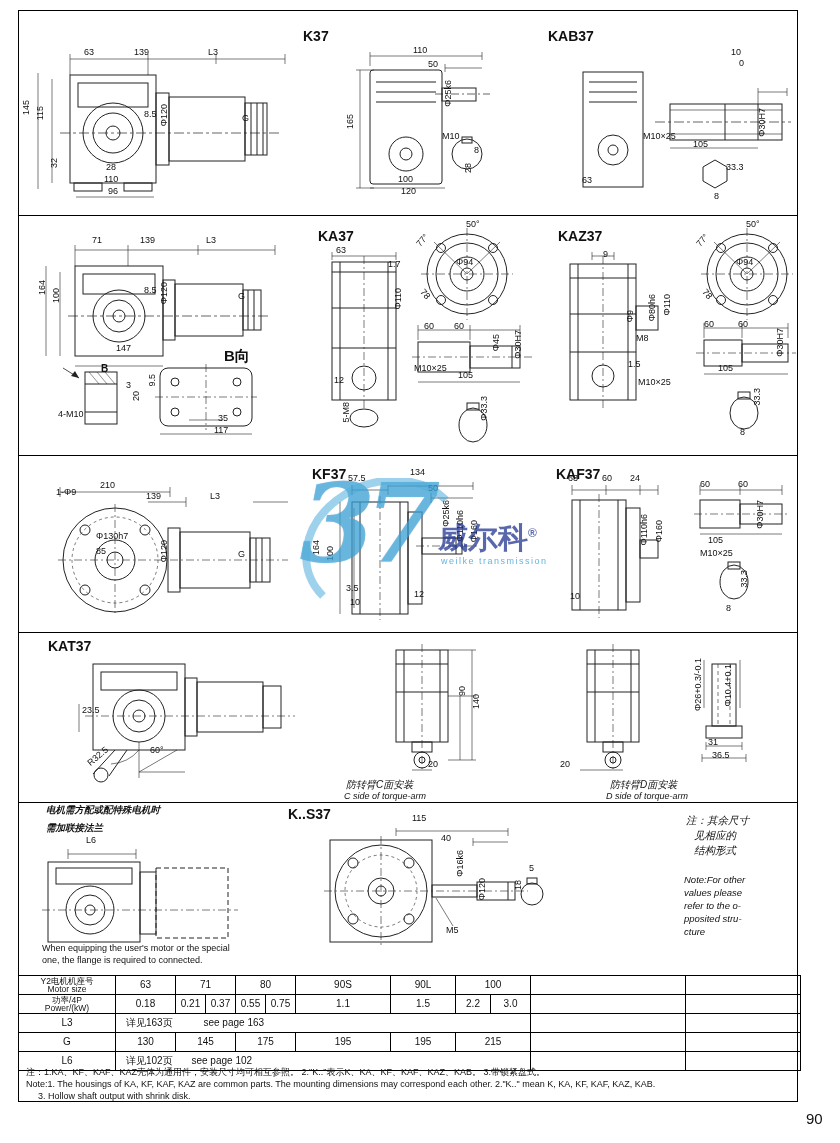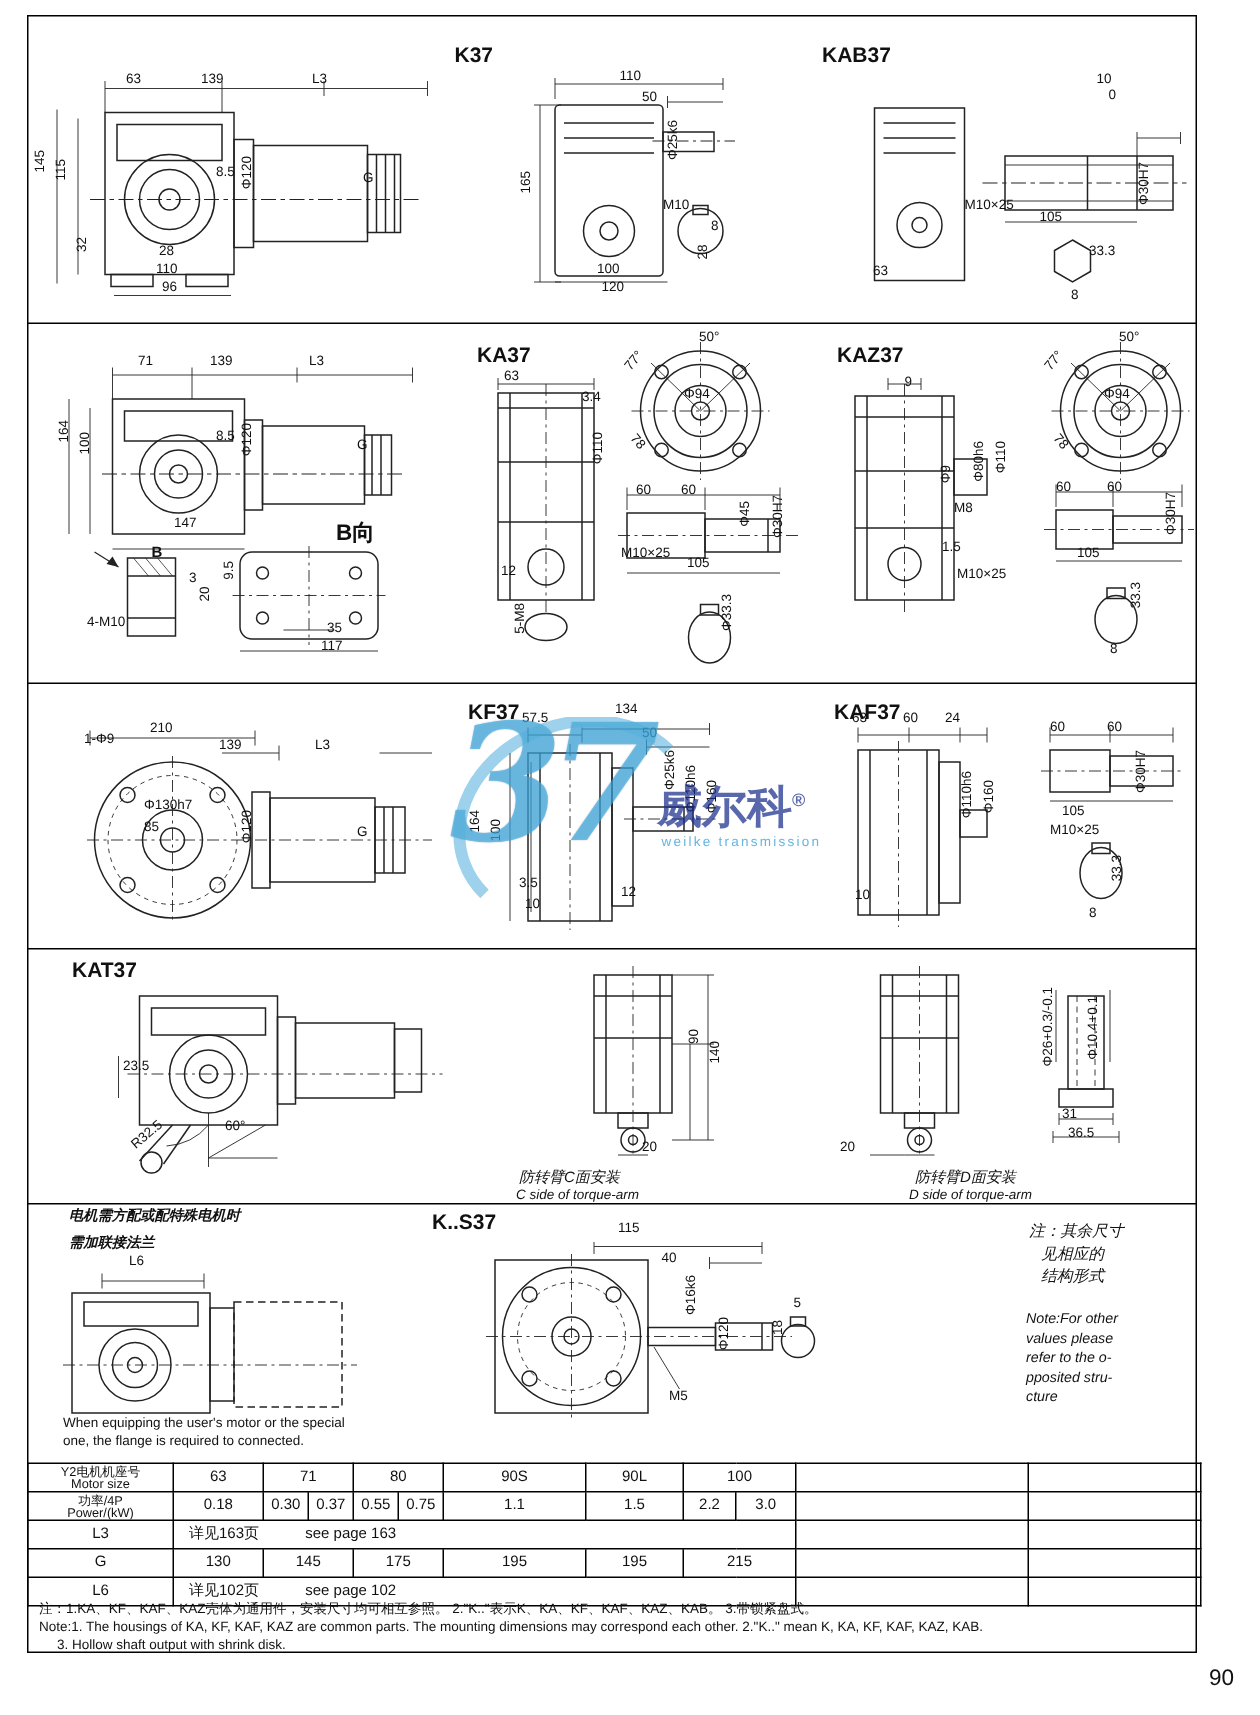--- a/index.html
+++ b/index.html
@@ -232,21 +232,21 @@
       <line x1="22" y1="14" x2="22" y2="152"></line>
         <line x1="70" y1="14" x2="70" y2="152"></line>
       <line x1="14" y1="60" x2="78" y2="60"></line>
         <line x1="14" y1="100" x2="78" y2="100"></line>
       <circle cx="46" cy="130" r="12"></circle>
       <line x1="46" y1="8" x2="46" y2="160" stroke-dasharray="8 3 2 3" stroke-width="0.6"></line>
       <ellipse cx="46" cy="170" rx="14" ry="9"></ellipse>
     </g>
   </svg>
   <span class="d" style="left:336px;top:246px">63</span>
-  <span class="d" style="left:388px;top:260px">3.4</span>
+  <span class="d" style="left:388px;top:260px">1.7</span>
   <span class="d v" style="left:394px;top:288px">Φ110</span>
   <span class="d" style="left:334px;top:376px">12</span>
   <span class="d v" style="left:342px;top:402px">5-M8</span>
 
   <svg style="left:412px;top:222px" width="110" height="100" viewBox="0 0 110 100">
     <g stroke="#222" fill="none" stroke-width="1">
       <circle cx="55" cy="52" r="40"></circle>
         <circle cx="55" cy="52" r="31"></circle>
         <circle cx="55" cy="52" r="17"></circle>
         <circle cx="55" cy="52" r="6"></circle>
@@ -700,21 +700,21 @@
       <td colspan="2">100</td>
       <td></td>
       <td></td>
     </tr>
     <tr>
       <td class="lbl">
         <div>功率/4P</div>
         <div>Power/(kW)</div>
       </td>
       <td>0.18</td>
-      <td>0.30</td>
+      <td>0.21</td>
       <td>0.37</td>
       <td>0.55</td>
       <td>0.75</td>
       <td>1.1</td>
       <td>1.5</td>
       <td>2.2</td>
       <td>3.0</td>
       <td></td>
       <td></td>
     </tr>
@@ -735,21 +735,21 @@
       <td>195</td>
       <td>195</td>
       <td colspan="2">215</td>
       <td></td>
       <td></td>
     </tr>
     <tr>
       <td>L6</td>
       <td colspan="9" class="lft">
         <span>详见102页</span>
-        <span style="margin-left:28px">see page 102</span>
+        <span style="margin-left:16px">see page 102</span>
       </td>
       <td></td>
       <td></td>
     </tr>
   </tbody>
     </table>
 
   <span class="note" style="left:26px;top:1068px">注：1.KA、KF、KAF、KAZ壳体为通用件，安装尺寸均可相互参照。    2."K.."表示K、KA、KF、KAF、KAZ、KAB。    3.带锁紧盘式。</span>
   <span class="note" style="left:26px;top:1080px">Note:1. The housings of KA, KF, KAF, KAZ are common parts. The mounting dimensions may correspond each other.  2."K.." mean K, KA, KF, KAF, KAZ, KAB.</span>
   <span class="note" style="left:38px;top:1092px">3. Hollow shaft output with shrink disk.</span>

